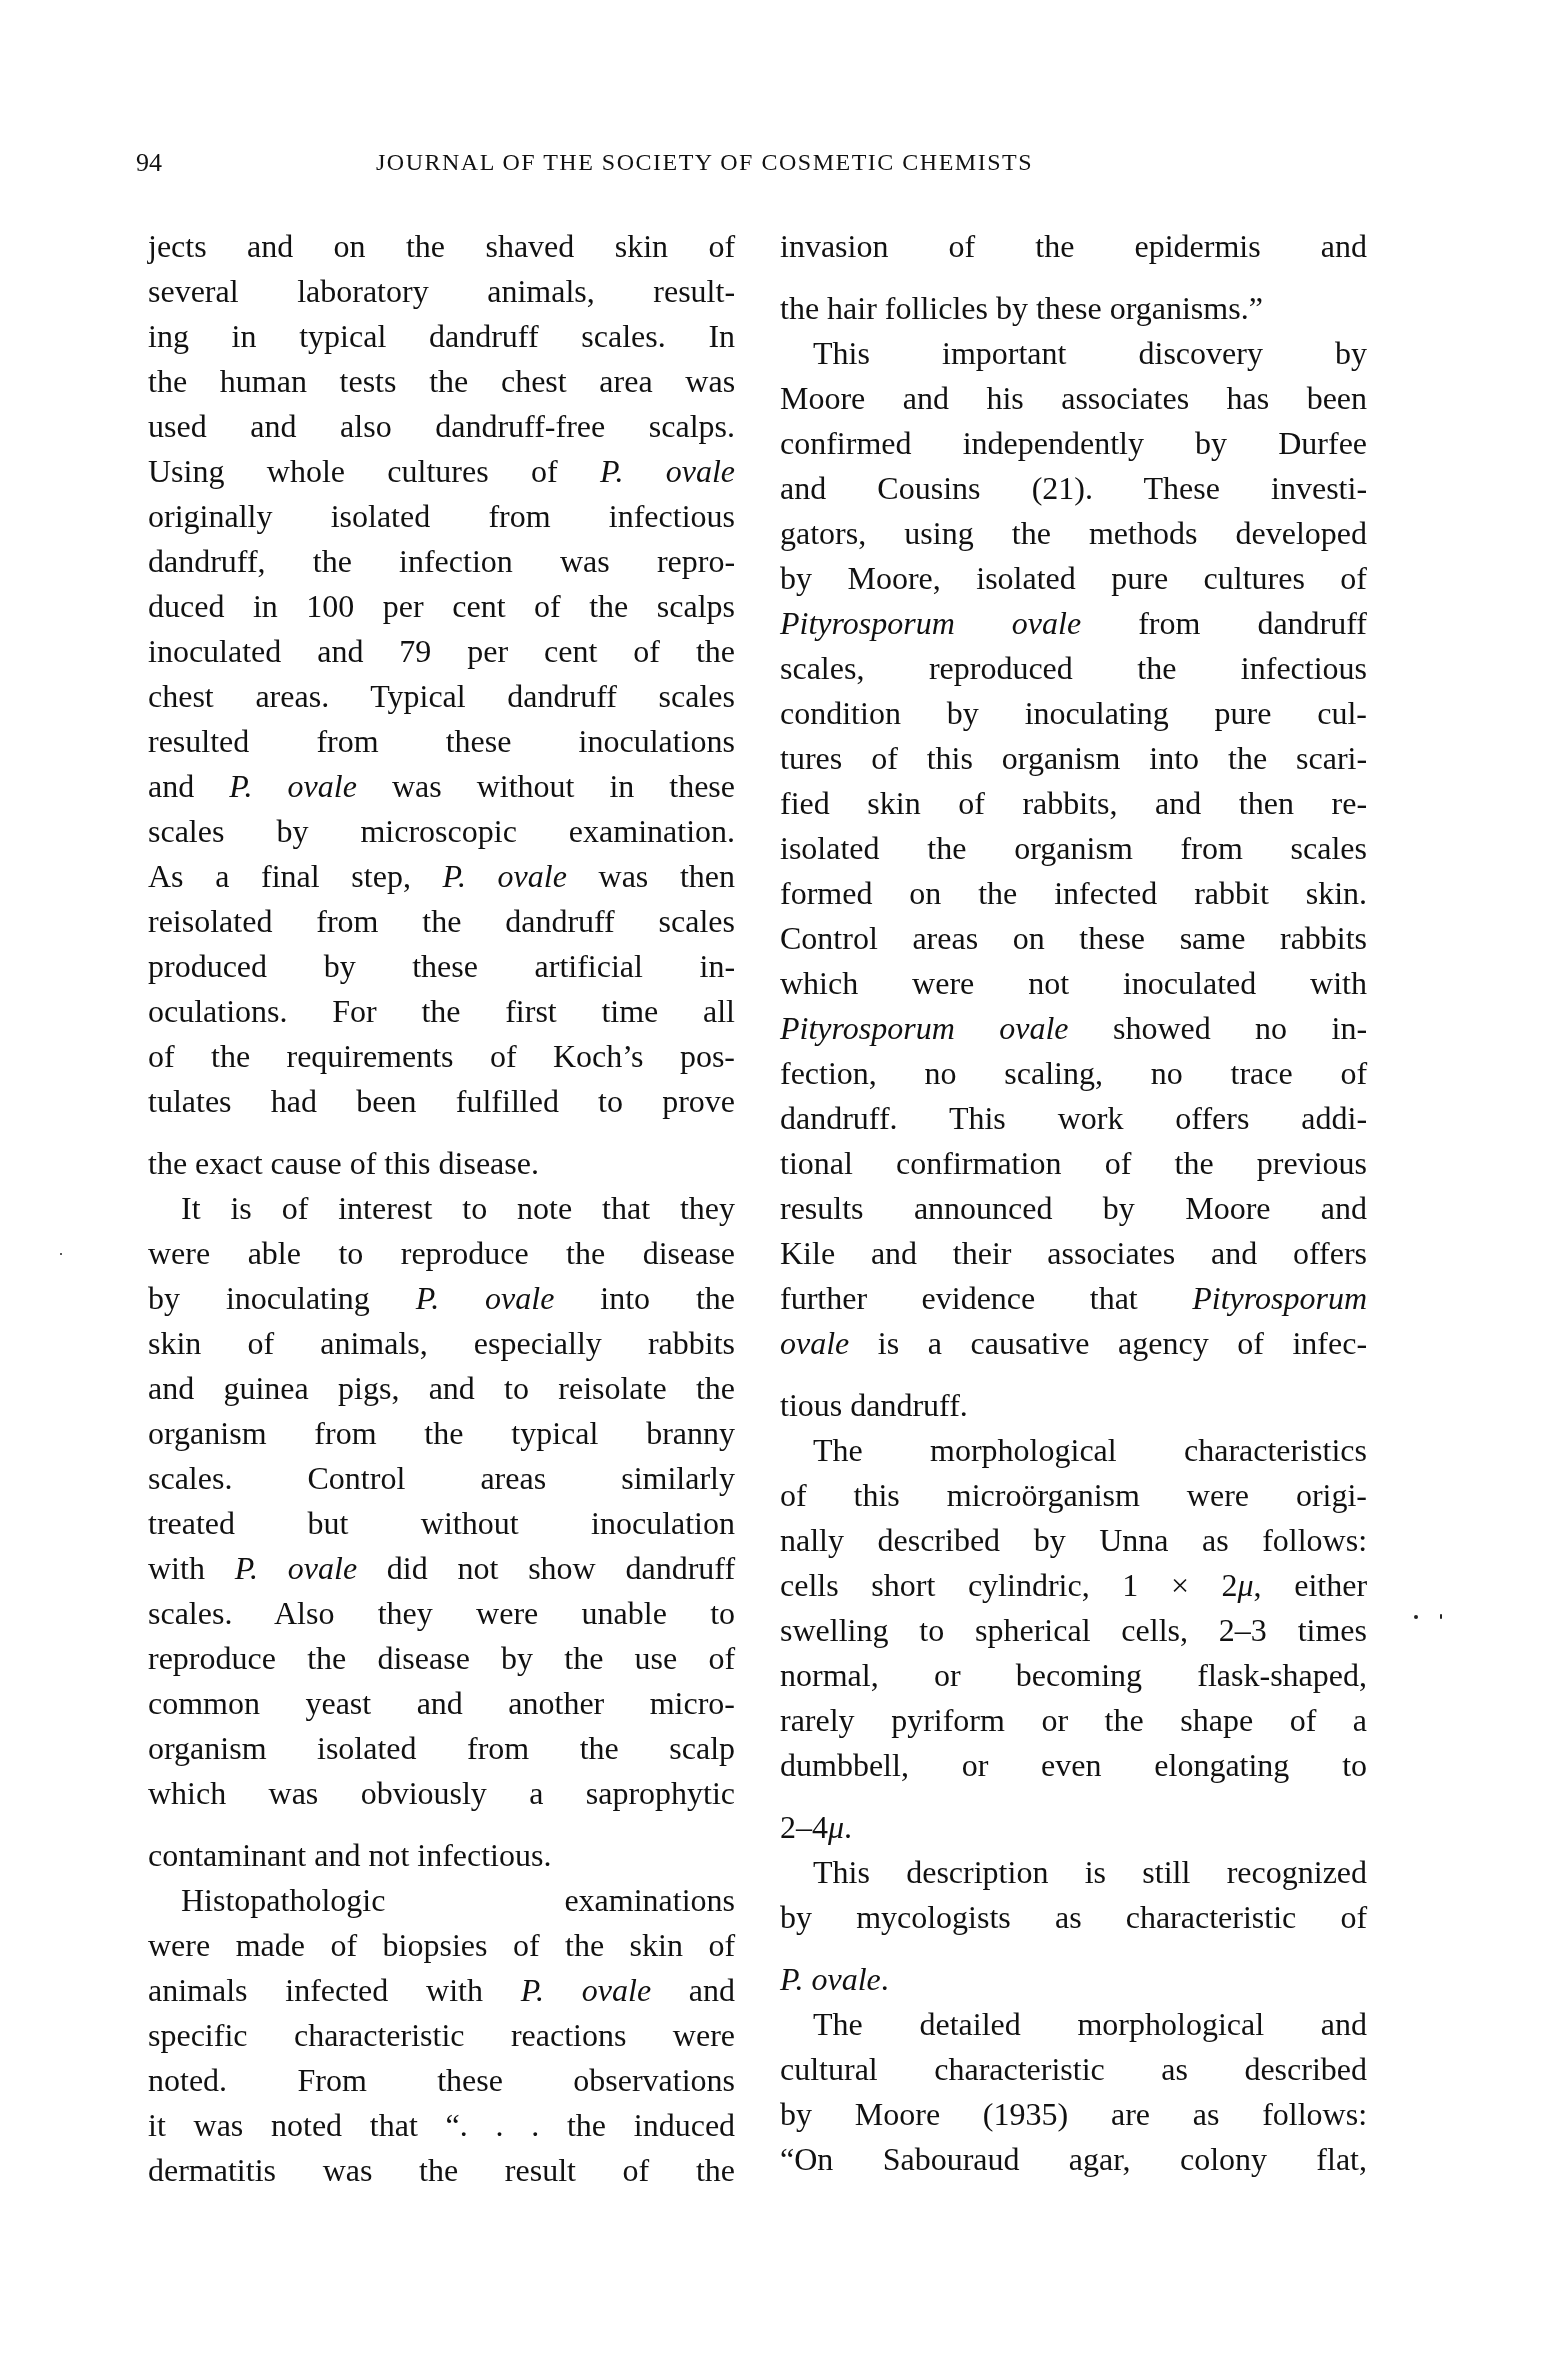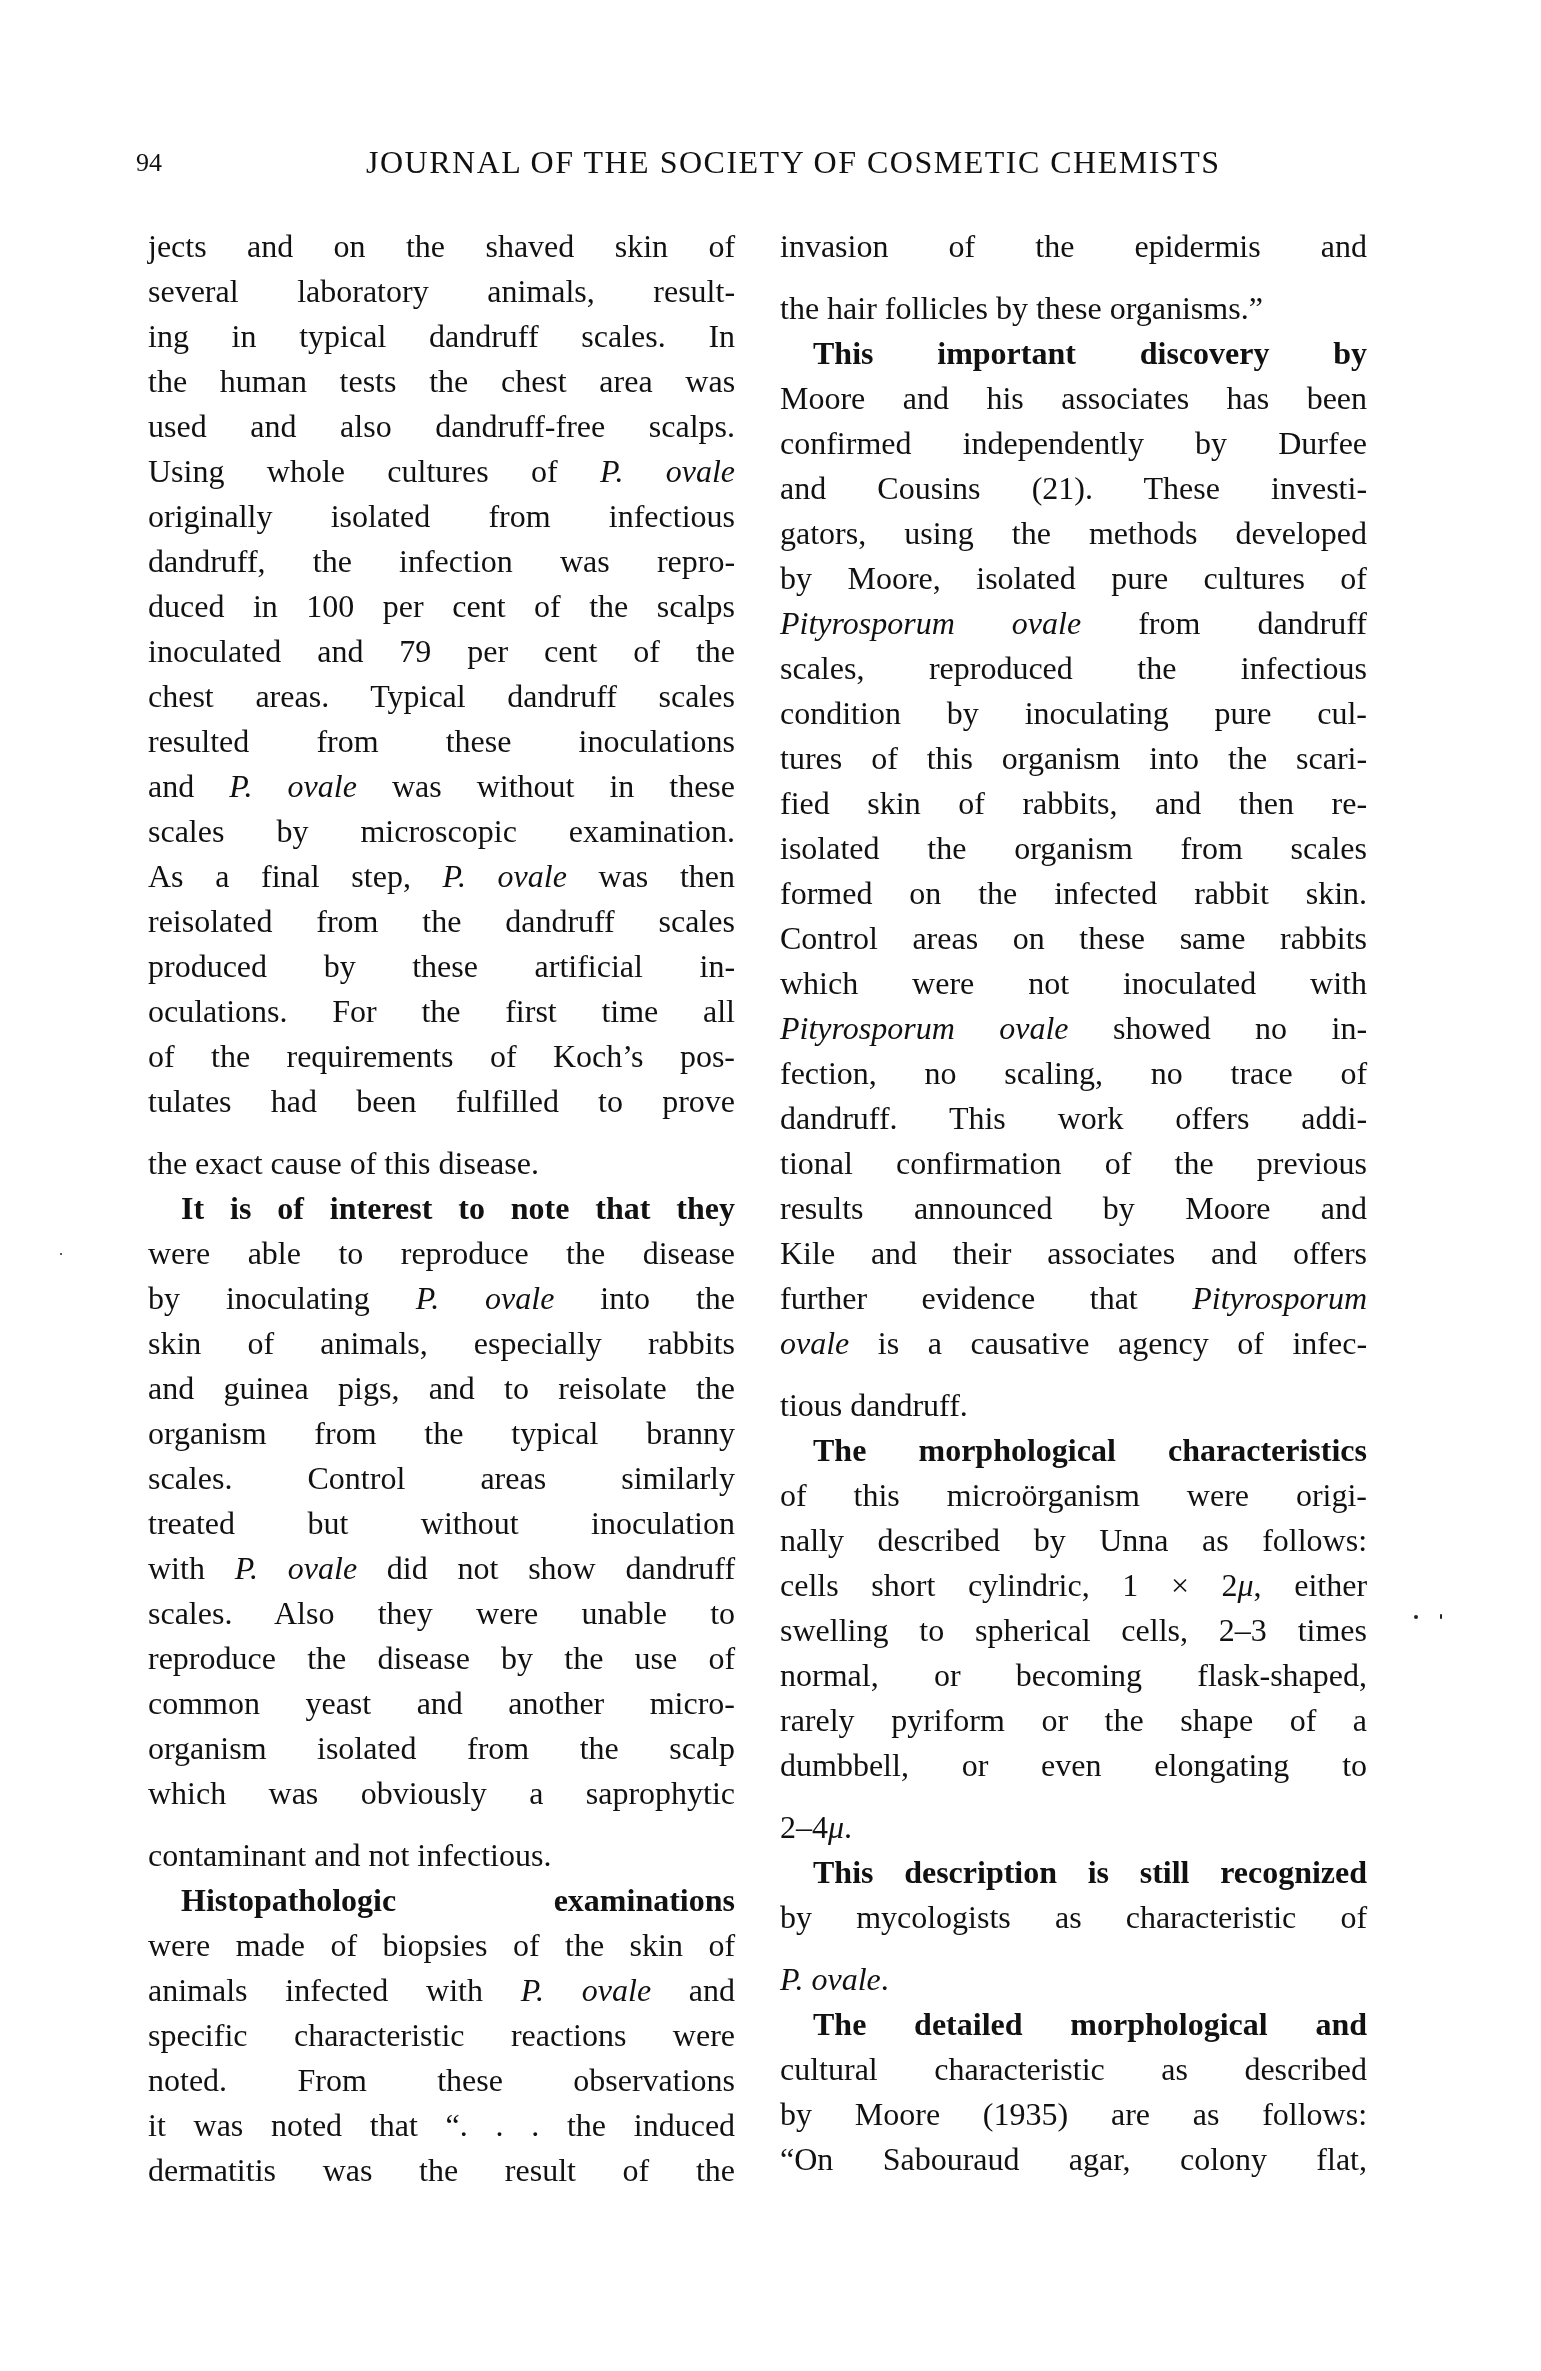--- a/index.html
+++ b/index.html
@@ -3,32 +3,32 @@
 <meta charset="utf-8">
 <style>
   html, body { margin: 0; padding: 0; background: #ffffff; }
   body {
     width: 1542px; height: 2371px; position: relative; overflow: hidden;
     font-family: "Liberation Serif", "DejaVu Serif", serif; color: #111111;
   }
   .header { position: absolute; top: 145px; left: 0; width: 1492px; height: 39px; font-family: Liberation Serif, serif; }
   .page-number { position: absolute; left: 136px; top: 0; font-size: 26px; line-height: 35px; }
   .running-title {
-    position: absolute; left: 366px; top: 0; font-size: 32px; line-height: 35px;
+    position: absolute; left: 376px; top: 0; font-size: 24px; line-height: 35px;
     letter-spacing: 1.5px; text-transform: uppercase; white-space: nowrap;
   }
   .column { position: absolute; top: 224px; width: 587px; }
   .col-left { left: 148px; }
   .col-right { left: 780px; }
   .line {
     display: block; height: 45px; line-height: 45px; font-size: 32px;
     text-align: justify; text-align-last: justify; white-space: nowrap; overflow: visible;
   }
   .line.last { text-align-last: left; margin-top: 17px; }
-  .line.indent { padding-left: 33px; font-weight: bold; }
+  .line.indent { padding-left: 33px; }
   .line .seg { white-space: pre; }
   .line .it { font-style: italic; }
   .speck { position: absolute; background: #222; border-radius: 50%; }
 </style>
 </head>
 <body>
 
 <div class="header">
   <span class="page-number">94</span>
   <span class="running-title">JOURNAL OF THE SOCIETY OF COSMETIC CHEMISTS</span>

